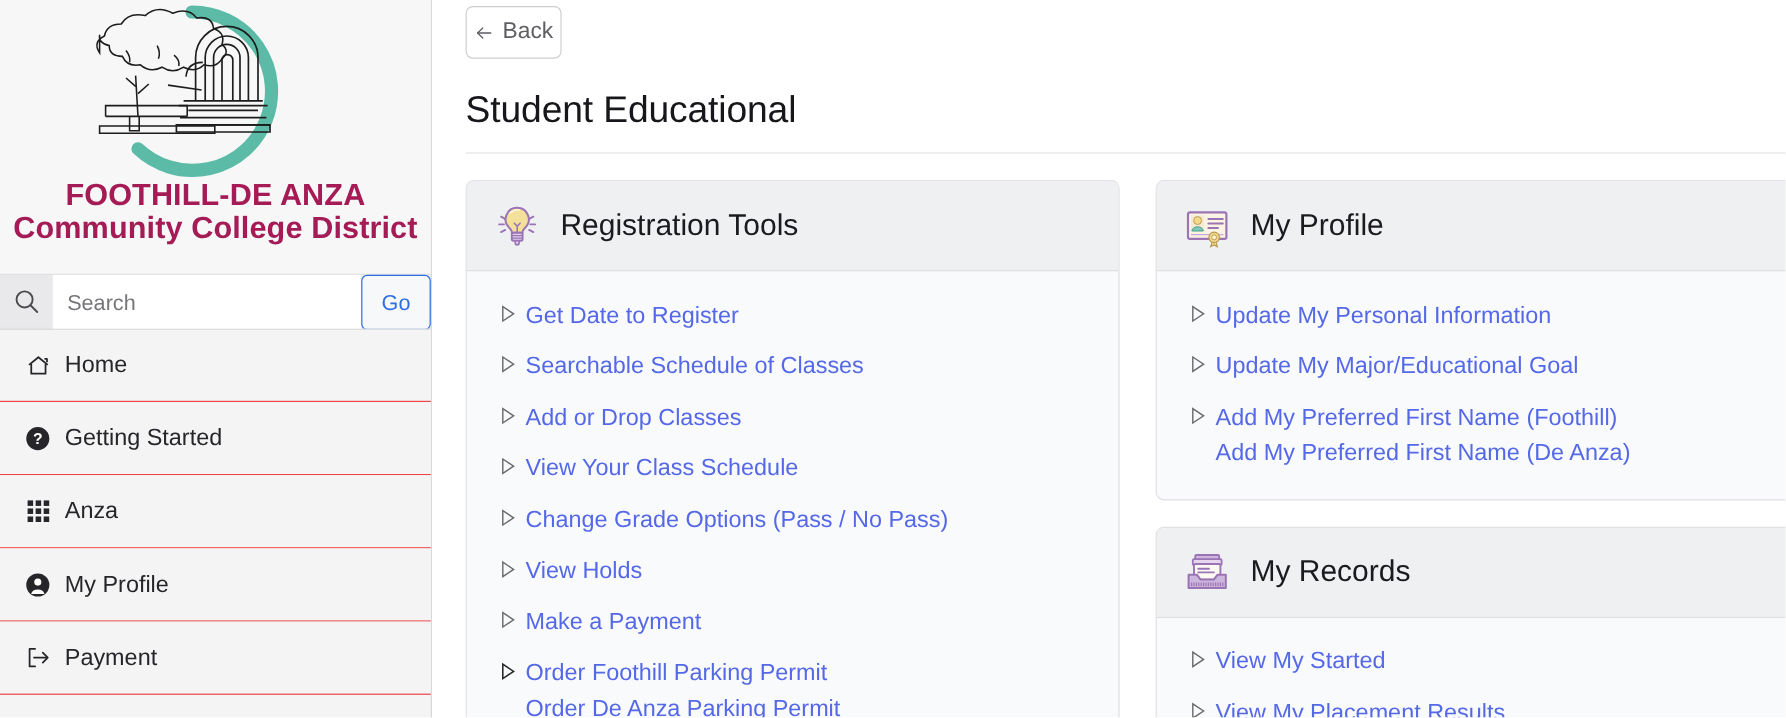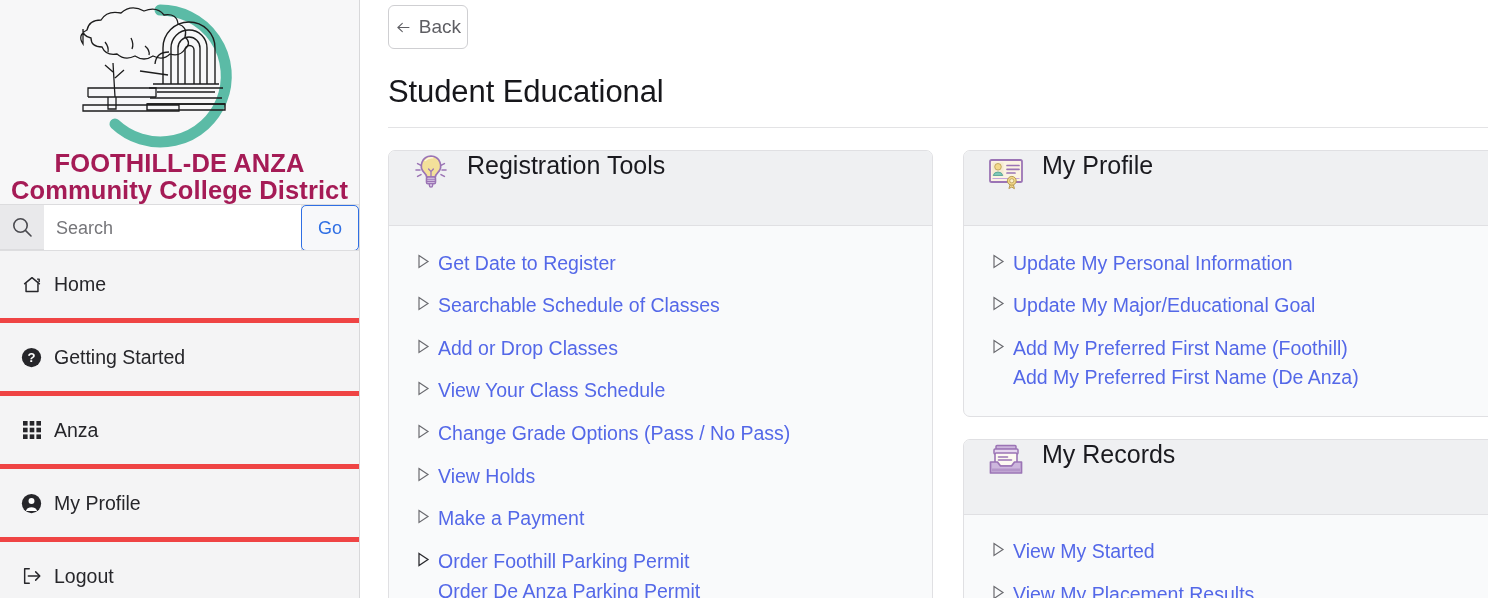--- a/index.html
+++ b/index.html
@@ -68,25 +68,25 @@
     border-radius: 5px;
     color: #2f6fe4;
     font-size: 18px;
     font-family: "Liberation Sans", sans-serif;
     cursor: pointer;
     display:flex; align-items:center; justify-content:center;
   }
 
   .nav { display: flex; flex-direction: column; background: #f4f4f5; }
   .nav-item {
-    height: 73px;
+    height: 61px;
     display: flex; align-items: center;
     padding-left: 20px;
     gap: 11px;
-    border-bottom: 5px solid #ef4444;
+    border-bottom: 1px solid #ef4444;
     color: #26262a;
     font-size: 19.5px;
     cursor: pointer;
     background: #f4f4f5;
   }
   .nav-item:first-child { border-top: 1px solid #dddddf; }
   .nav-ico { width: 23px; height: 23px; display:flex; align-items:center; justify-content:center; }
 
   
   .main {
@@ -134,21 +134,21 @@
   .card {
     border: 1px solid #e0e0e3;
     border-radius: 7px;
     background: #f9fafb;
     overflow: hidden;
   }
   .card-head {
     background: #eff0f2;
     border-bottom: 1px solid #e0e0e3;
     height: 75px;
-    display: flex; 
+    display: flex; align-items: center;
     padding-left: 22px;
     gap: 16px;
   }
   .card-title { font-size: 25px; color: #1a1a1f; }
   .card-body { padding: 16px 0 16px 0; }
 
   .link-row {
     display: flex;
     align-items: flex-start;
     gap: 8px;
@@ -265,21 +265,21 @@
       </div>
 
       <div class="nav-item">
         <span class="nav-ico">
           <svg width="22" height="22" viewBox="0 0 24 24" fill="none" stroke="#26262a" stroke-width="1.6" stroke-linecap="round" stroke-linejoin="round" class="icon-svg">
             <path d="M9 4 H4 V20 H9"></path>
               <path d="M8 12 H20"></path>
               <path d="M16 7.5 L20.5 12 L16 16.5"></path>
           </svg>
         </span>
-        <span>Logout</span>
+        <span>Payment</span>
       </div>
     </nav>
   </aside>
 
   <main class="main">
 
     <button class="back-btn">
       <svg width="19" height="19" viewBox="0 0 24 24" fill="none" stroke="#5e5e63" stroke-width="1.5" stroke-linecap="round" stroke-linejoin="round" class="icon-svg">
         <path d="M20 12 H4.5"></path>
           <path d="M10.5 6 L4.2 12 L10.5 18"></path>

